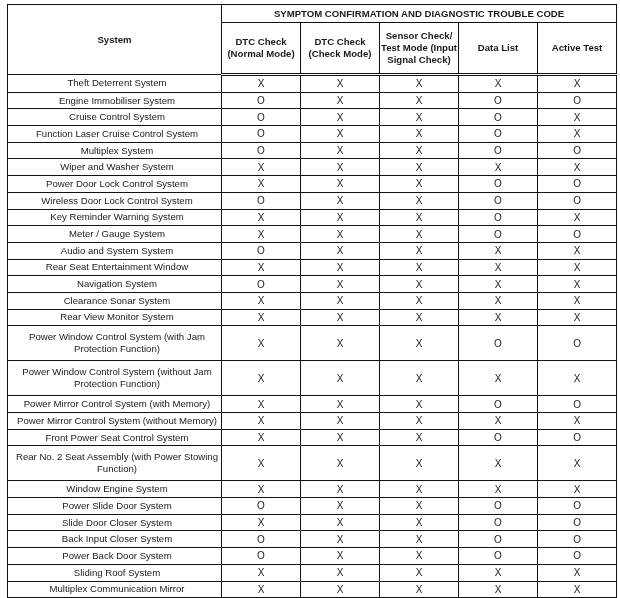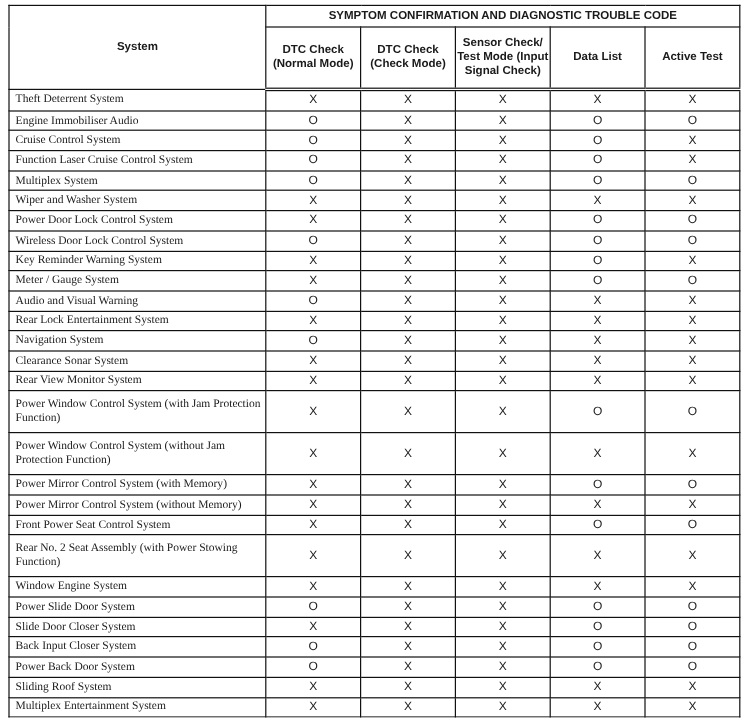--- a/index.html
+++ b/index.html
@@ -9,21 +9,21 @@
               border-collapse: collapse; table-layout: fixed;
               font-size: 9.6px; }
   table.dtc col.c-sys { width: 214px; }
   table.dtc col.c-v { width: 79px; }
   table.dtc td, table.dtc th { border: 1px solid #111; padding: 0; }
   th { font-weight: bold; font-size: 9.6px; text-align: center; vertical-align: middle; line-height: 12px; }
   th.top { height: 17px; }
   th.sub { height: 50px; }
   thead tr:last-child th { border-bottom: 3px double #111; }
   tbody td { height: 15.7px; }
-  tbody td.sys { padding-left: 5px; text-align: left; line-height: 12px; font-family: Liberation Serif, serif; }
+  tbody td.sys { padding-left: 5px; text-align: center; line-height: 12px; }
   tbody td.v { text-align: center; font-size: 10px; color: #222; }
   tbody tr.tall td { height: 32px; }
   tbody tr.tall td.sys { padding-top: 1px; padding-bottom: 1px; }
 </style>
 </head>
 <body>
 
 <table class="dtc">
   <colgroup>
     <col class="c-sys">
@@ -55,21 +55,21 @@
   <tbody id="tbody">
       <tr>
         <td class="sys">Theft Deterrent System</td>
         <td class="v">X</td>
         <td class="v">X</td>
         <td class="v">X</td>
         <td class="v">X</td>
         <td class="v">X</td>
       </tr>
       <tr>
-        <td class="sys">Engine Immobiliser Audio</td>
+        <td class="sys">Engine Immobiliser System</td>
         <td class="v">O</td>
         <td class="v">X</td>
         <td class="v">X</td>
         <td class="v">O</td>
         <td class="v">O</td>
       </tr>
       <tr>
         <td class="sys">Cruise Control System</td>
         <td class="v">O</td>
         <td class="v">X</td>
@@ -127,29 +127,29 @@
       </tr>
       <tr>
         <td class="sys">Meter / Gauge System</td>
         <td class="v">X</td>
         <td class="v">X</td>
         <td class="v">X</td>
         <td class="v">O</td>
         <td class="v">O</td>
       </tr>
       <tr>
-        <td class="sys">Audio and Visual Warning</td>
-        <td class="v">O</td>
-        <td class="v">X</td>
-        <td class="v">X</td>
-        <td class="v">X</td>
-        <td class="v">X</td>
-      </tr>
-      <tr>
-        <td class="sys">Rear Lock Entertainment System</td>
+        <td class="sys">Audio and System System</td>
+        <td class="v">O</td>
+        <td class="v">X</td>
+        <td class="v">X</td>
+        <td class="v">X</td>
+        <td class="v">X</td>
+      </tr>
+      <tr>
+        <td class="sys">Rear Seat Entertainment Window</td>
         <td class="v">X</td>
         <td class="v">X</td>
         <td class="v">X</td>
         <td class="v">X</td>
         <td class="v">X</td>
       </tr>
       <tr>
         <td class="sys">Navigation System</td>
         <td class="v">O</td>
         <td class="v">X</td>
@@ -263,21 +263,21 @@
       </tr>
       <tr>
         <td class="sys">Sliding Roof System</td>
         <td class="v">X</td>
         <td class="v">X</td>
         <td class="v">X</td>
         <td class="v">X</td>
         <td class="v">X</td>
       </tr>
       <tr>
-        <td class="sys">Multiplex Entertainment System</td>
+        <td class="sys">Multiplex Communication Mirror</td>
         <td class="v">X</td>
         <td class="v">X</td>
         <td class="v">X</td>
         <td class="v">X</td>
         <td class="v">X</td>
       </tr>
       <tr>
         <td class="sys">CAN Communication System</td>
         <td class="v">X</td>
         <td class="v">X</td>

